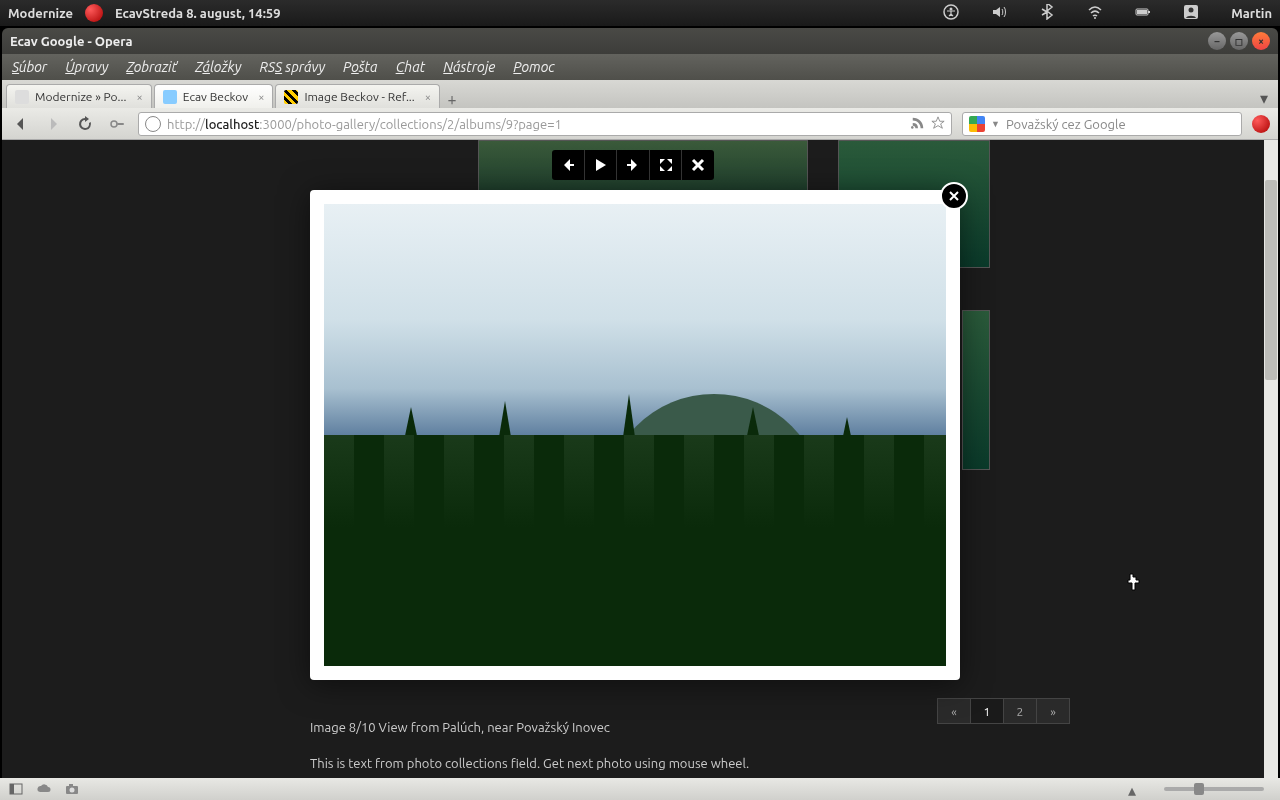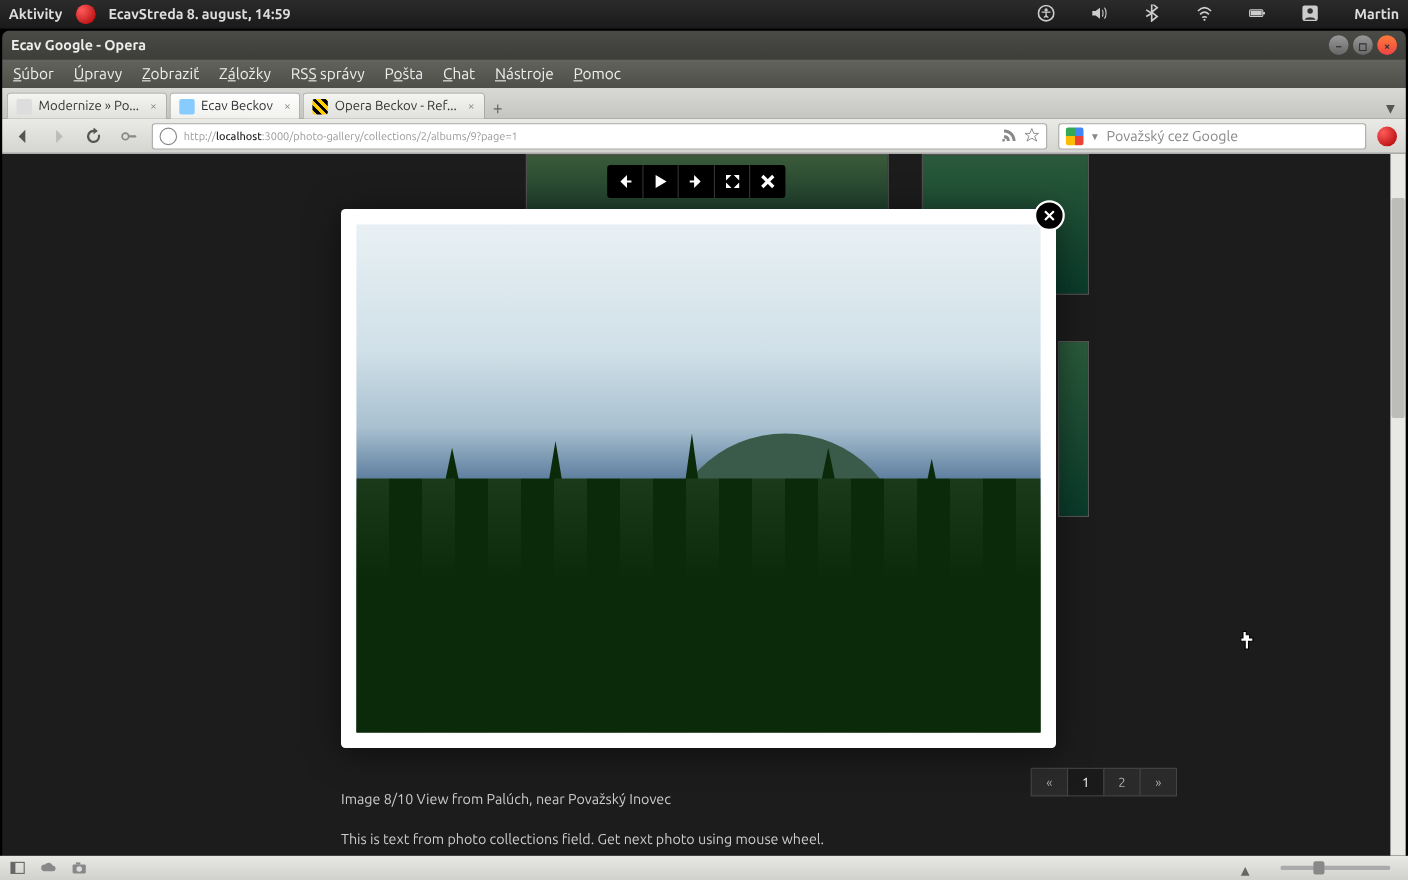--- a/index.html
+++ b/index.html
@@ -17,41 +17,41 @@
 .titlebar { height: 26px; background: linear-gradient(#4a4a46,#3d3d3a); color: #eee; display: flex; align-items: center; padding: 0 8px; font-size: 13px; font-weight: bold; border-radius: 6px 6px 0 0; margin: 2px 2px 0 2px; }
 .titlebar .spacer { flex: 1; }
 .winbtns { display: flex; gap: 4px; }
 .winbtn { width: 18px; height: 18px; border-radius: 50%; display: flex; align-items: center; justify-content: center; font-size: 10px; color: #333; }
 .winbtn.min { background: linear-gradient(#999,#666); }
 .winbtn.max { background: linear-gradient(#999,#666); }
 .winbtn.close { background: linear-gradient(#ff7b3a,#e44); }
 
 
 .menubar { height: 26px; background: linear-gradient(#63635e,#4f4f4a); display: flex; align-items: center; padding: 0 10px; gap: 18px; color: #eee; font-size: 14px; margin: 0 2px; }
-.menubar span { cursor: default; }
+.menubar span { cursor: default; font-style: italic; }
 .menubar span u { text-decoration: underline; }
 
 
 .tabstrip { height: 28px; background: linear-gradient(#d8d8d4,#c4c4c0); display: flex; align-items: flex-end; padding: 0 4px; margin: 0 2px; }
 .tab { height: 24px; background: linear-gradient(#f4f4f0,#e0e0dc); border: 1px solid #aaa; border-bottom: none; border-radius: 4px 4px 0 0; padding: 0 8px; display: flex; align-items: center; gap: 6px; font-size: 12px; color: #333; margin-right: 2px; max-width: 170px; }
 .tab.active { background: linear-gradient(#fff,#f0f0ec); margin-top: 24px; }
 .tab .favicon { width: 14px; height: 14px; background: #8cf; border-radius: 2px; flex-shrink: 0; }
 .tab .favicon.doc { background: #ddd; }
 .tab .favicon.warn { background: repeating-linear-gradient(45deg,#fc0,#fc0 3px,#000 3px,#000 6px); }
 .tab .tabx { color: #888; font-size: 11px; margin-left: 4px; }
 .newtab { width: 20px; height: 18px; display: flex; align-items: center; justify-content: center; color: #666; }
 .tabstrip .spacer { flex: 1; }
 .tabdrop { color: #555; padding: 0 6px; }
 
 
 .navbar { height: 32px; background: linear-gradient(#eaeae6,#d4d4d0); display: flex; align-items: center; padding: 0 8px; gap: 10px; margin: 0 2px; border-bottom: 1px solid #aaa; }
 .navbtn { width: 22px; height: 22px; display: flex; align-items: center; justify-content: center; }
 .navbtn svg { width: 16px; height: 16px; fill: #555; }
 .navbtn.disabled svg { fill: #bbb; }
-.urlbar { flex: 1; height: 24px; background: #fff; border: 1px solid #aaa; border-radius: 3px; display: flex; align-items: center; padding: 0 6px; gap: 6px; font-size: 10px; color: #555; }
+.urlbar { flex: 1; height: 24px; background: #fff; border: 1px solid #aaa; border-radius: 3px; display: flex; align-items: center; padding: 0 6px; gap: 6px; font-size: 13px; color: #555; }
 .urlbar .globe { width: 16px; height: 16px; border: 1px solid #888; border-radius: 50%; position: relative; }
 .urlbar .urltext { flex: 1; white-space: nowrap; overflow: hidden; }
 .urlbar .urltext .proto { color: #999; }
 .urlbar .urltext .host { color: #222; font-weight: 500; }
 .urlbar .urltext .port { color: #999; }
 .urlbar .urltext .path { color: #999; }
 .urlicons { display: flex; gap: 6px; color: #888; }
 .searchbar { width: 280px; height: 24px; background: #fff; border: 1px solid #aaa; border-radius: 3px; display: flex; align-items: center; padding: 0 6px; gap: 6px; font-size: 13px; color: #888; }
 .gicon { width: 16px; height: 16px; background: conic-gradient(#4285f4 0 25%, #ea4335 0 50%, #fbbc05 0 75%, #34a853 0); border-radius: 2px; }
 .operamini { width: 18px; height: 18px; background: radial-gradient(circle at 30% 30%, #ff5a5a, #a00); border-radius: 50%; }
@@ -106,21 +106,21 @@
 
 
 .cursor { position: absolute; top: 572px; left: 1124px; z-index: 100; }
 .cursor svg { width: 20px; height: 22px; }
 </style>
 </head>
 <body>
 
 <div class="sysbar">
   <div class="left">
-    <span>Aktivity</span>
+    <span>Modernize</span>
     <span class="opera-o"></span>
     <span>Ecav</span>
   </div>
   <div class="center">Streda  8. august, 14:59</div>
   <div class="right">
     <span class="sysicon"><svg viewBox="0 0 16 16">
           <circle cx="8" cy="8" r="7" fill="none" stroke="#ccc" stroke-width="1.5"></circle>
           <circle cx="8" cy="5" r="1.5"></circle>
           <path d="M4 7h8M8 7v5M6 12l2-2 2 2" stroke="#ccc" stroke-width="1.2" fill="none"></path>
         </svg></span>
@@ -177,21 +177,21 @@
     <span>Modernize » Po...</span>
     <span class="tabx">×</span>
   </div>
   <div class="tab active">
     <span class="favicon"></span>
     <span>Ecav Beckov</span>
     <span class="tabx">×</span>
   </div>
   <div class="tab">
     <span class="favicon warn"></span>
-    <span>Opera Beckov - Ref...</span>
+    <span>Image Beckov - Ref...</span>
     <span class="tabx">×</span>
   </div>
   <div class="newtab">+</div>
   <div class="spacer"></div>
   <div class="tabdrop">▾</div>
 </div>
 
 <div class="navbar">
   <div class="navbtn">
       <svg viewBox="0 0 16 16">

